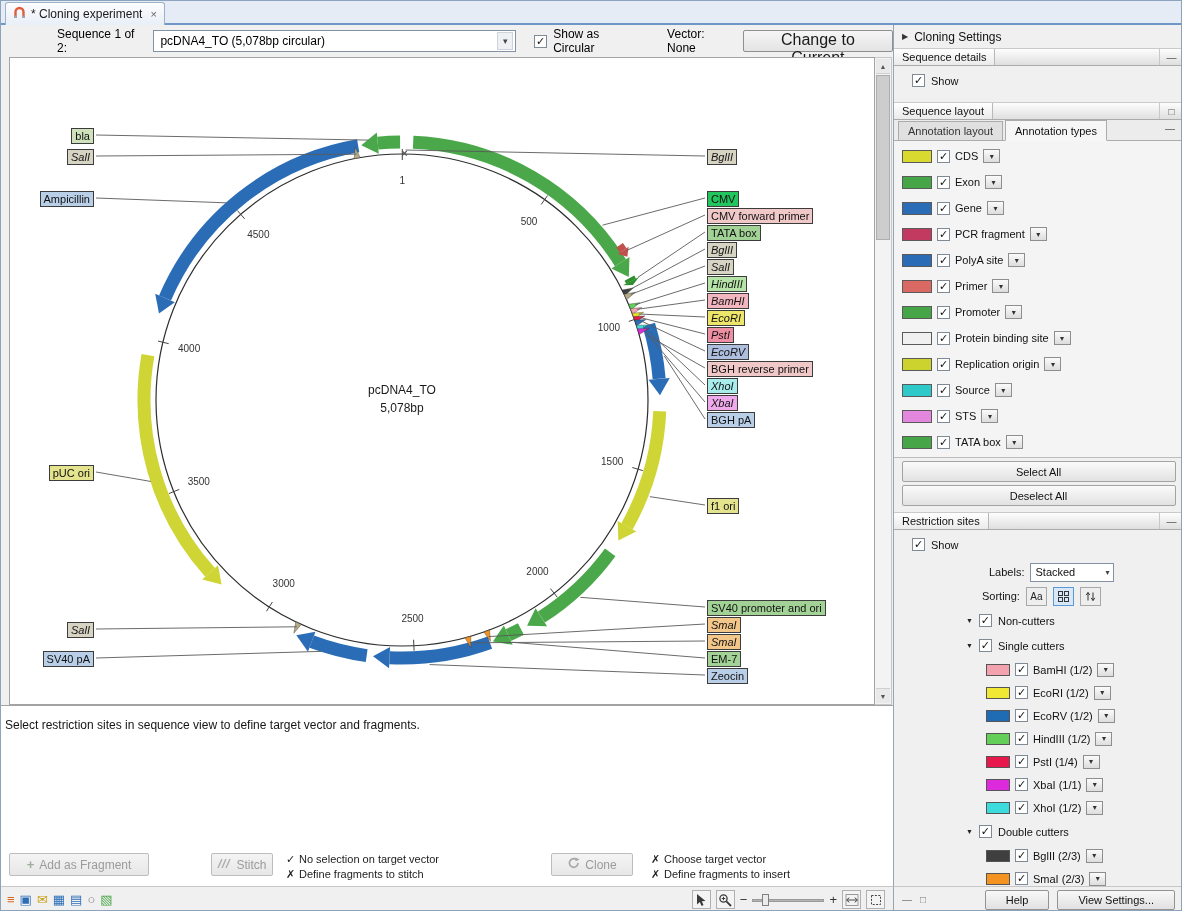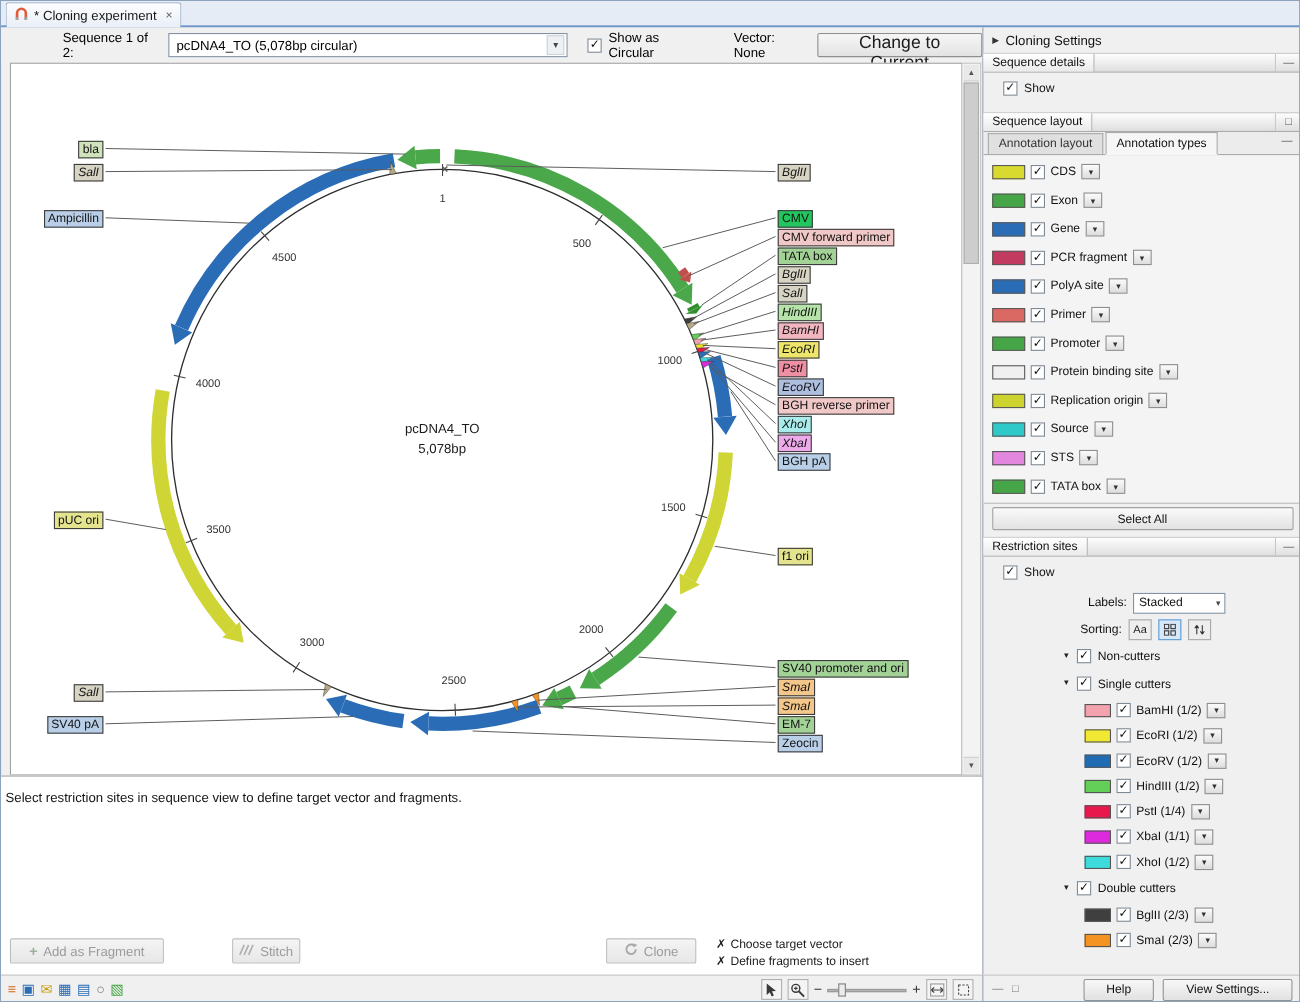--- a/index.html
+++ b/index.html
@@ -268,20 +268,24 @@
       <span>Add as Fragment</span>
     </button>
 
     <button class="action-btn" style="left:210px;top:147px;width:62px">
       <span><svg width="14" height="11" viewBox="0 0 14 11">
             <path d="M1 10 L5 1 M5 10 L9 1 M9 10 L13 1" stroke="#b0b0b0" stroke-width="1.5" fill="none"></path>
           </svg></span>
       <span>Stitch</span>
     </button>
 
+    <div class="checks" style="left:285px;top:146px">
+      <div><span class="mark">✓</span><span>No selection on target vector</span></div>
+      <div><span class="mark">✗</span><span>Define fragments to stitch</span></div>
+    </div>
 
     <button class="action-btn" style="left:550px;top:147px;width:82px">
       <span><svg width="13" height="12" viewBox="0 0 13 12">
             <path d="M11 6 a4.3 4.3 0 1 1 -1.8 -3.5" fill="none" stroke="#a8a8a8" stroke-width="1.7"></path>
             <polygon points="8.2,0.4 12.6,2.2 8.8,4.4" fill="#a8a8a8"></polygon>
           </svg></span>
       <span>Clone</span>
     </button>
 
     <div class="checks" style="left:650px;top:146px">
@@ -420,20 +424,21 @@
         </div>
         <div class="ann-row">
           <span class="swatch" style="background: rgb(70, 165, 70);"></span>
           <span class="cb">✓</span>
           <span class="ann-label">TATA box</span>
           <span class="dropbox">▾</span>
         </div>
       </div>
 
     <button class="side-btn">Select All</button>
+    <button class="side-btn">Deselect All</button>
 
     <div class="sec-bar mt6">
       <span class="sec-title">Restriction sites</span>
       <span class="sec-ctrl">—</span>
     </div>
     <div class="show-row">
       <span class="cb">✓</span>
       <span>Show</span>
     </div>
     <div class="ctl-row">

